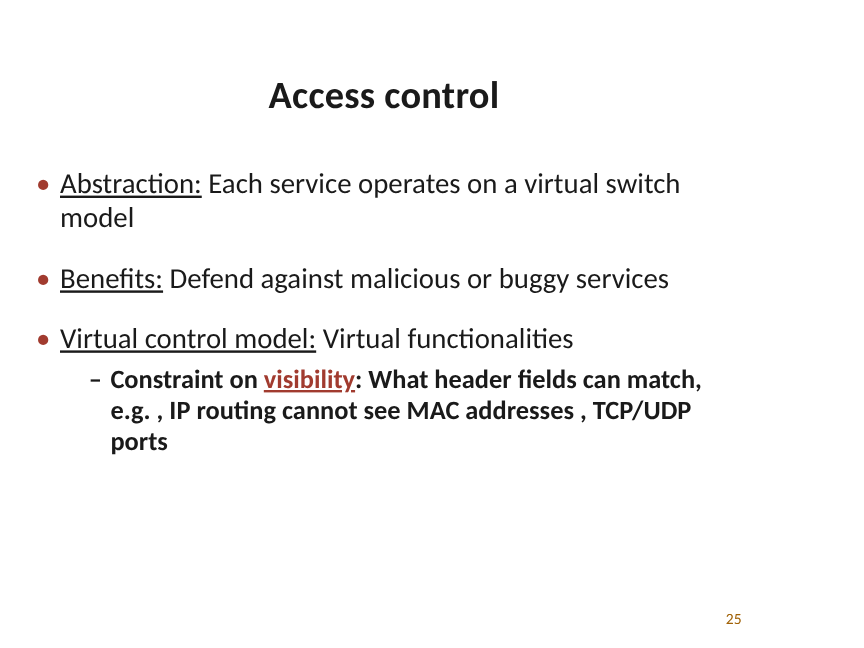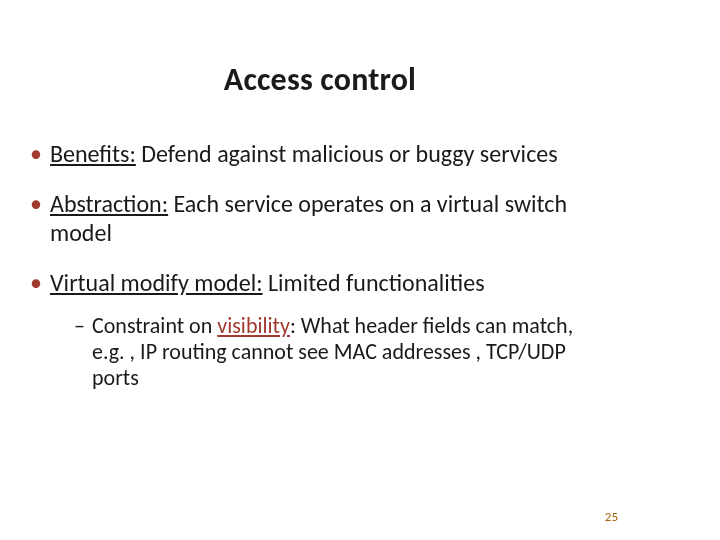--- a/index.html
+++ b/index.html
@@ -53,22 +53,23 @@
     left: 2px;
     top: 0;
     color: #a13b2f;
     font-size: 24px;
     line-height: 1.18;
   }
   .u { text-decoration: underline; text-underline-offset: 2px; }
   .accent { color: #a13b2f; }
   ul.l2 {
     list-style: none;
-    margin: 16px 0 0 0;
+    margin: 6px 0 0 0;
     padding: 0 0 0 24px;
+    font-weight: bold;
   }
   ul.l2 > li {
     position: relative;
     padding-left: 18px;
     font-size: 22px;
     line-height: 1.18;
     color: #1a1a1a;
   }
   ul.l2 > li + li { margin-top: 4px; }
   ul.l2 > li::before {
@@ -92,29 +93,29 @@
 <body>
 
 <div class="slide">
 
   <div class="title">Access control</div>
 
   <div class="body">
     <ul class="l1">
 
       <li>
+        <span class="u">Abstraction:</span><span> Each service operates on a virtual switch model</span>
+      </li>
+
+      <li>
         <span class="u">Benefits:</span><span> Defend against malicious or buggy services</span>
       </li>
 
       <li>
-        <span class="u">Abstraction:</span><span> Each service operates on a virtual switch model</span>
-      </li>
-
-      <li>
-        <span class="u">Virtual modify model:</span><span> Limited functionalities</span>
+        <span class="u">Virtual control model:</span><span> Virtual functionalities</span>
         <ul class="l2">
           <li>
             <span>Constraint on </span><span class="u accent">visibility</span><span>: What header fields can match, e.g. , IP routing cannot see MAC addresses , TCP/UDP ports</span>
           </li>
         </ul>
       </li>
 
     </ul>
   </div>
 

